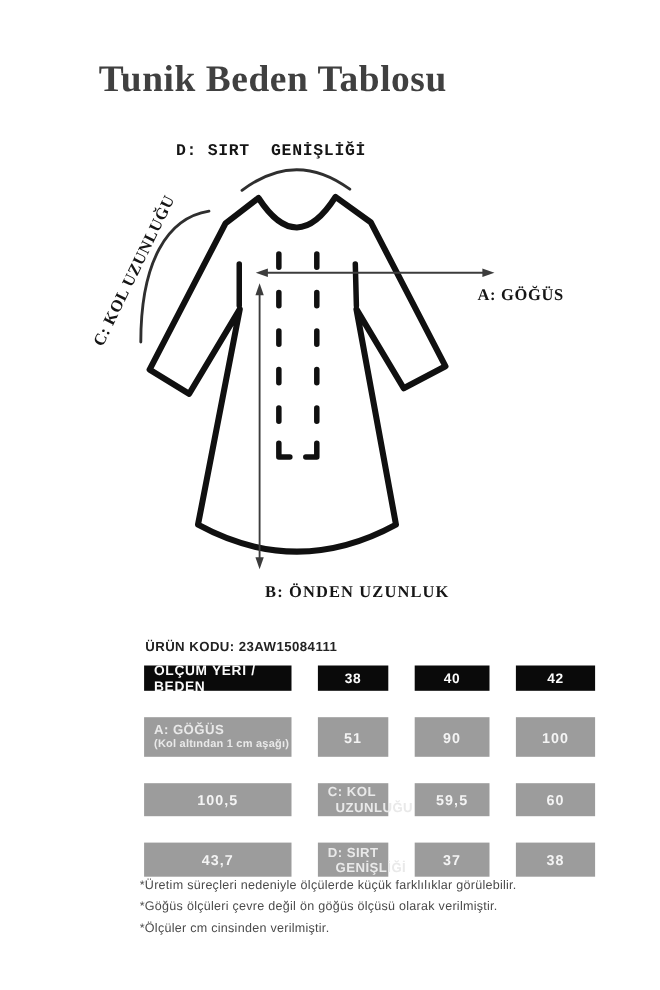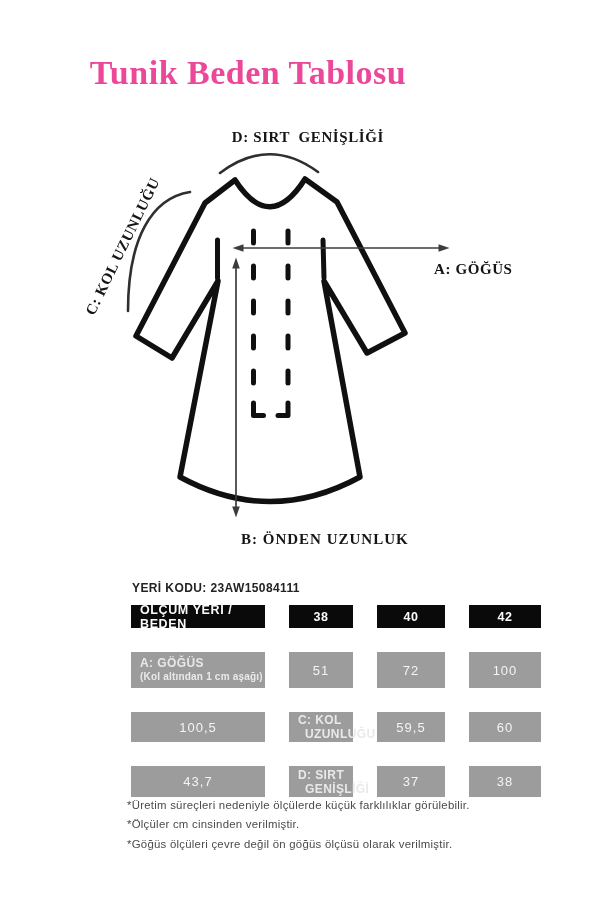--- a/index.html
+++ b/index.html
@@ -2,30 +2,30 @@
 <html><head>
 <meta charset="utf-8">
 <style>
   html,body{margin:0;padding:0;background:#ffffff;}
   body{width:600px;height:900px;position:relative;font-family:"Liberation Sans",sans-serif;overflow:hidden;}
   .abs{position:absolute;}
   
   .page-title{
     left:0;top:54px;width:496px;text-align:center;
     font-family:"Liberation Serif",serif;font-weight:700;font-size:34px;
-    color:#ec4899;letter-spacing:.5px;
+    color:#404040;letter-spacing:.5px;
   }
   
   .diagram-svg{left:0;top:0;width:600px;height:900px;pointer-events:none;}
   
   .diagram-label{
     font-family:"Liberation Serif",serif;font-weight:700;font-size:15px;
     color:#151515;letter-spacing:.6px;white-space:pre;
   }
-  .label-d{left:160px;top:129px;width:224px;text-align:right;}
+  .label-d{left:160px;top:129px;width:224px;text-align:left;font-family:Liberation Mono, monospace;}
   .label-a{left:434px;top:261px;}
   .label-b{left:241px;top:531px;letter-spacing:1px;}
   .label-c{
     left:44px;top:238px;width:158px;text-align:center;
     transform:rotate(-64deg);transform-origin:50% 50%;
   }
   
   .product-code{
     left:132px;top:581px;font-size:12px;font-weight:700;color:#232323;letter-spacing:.4px;
   }
@@ -35,21 +35,21 @@
     display:grid;
     grid-template-columns:134px 64px 68px 72px;
     grid-template-rows:23px 36px 30px 31px 35px;
     column-gap:3px;row-gap:2px;gap:24px;
   }
   .cell{display:flex;flex-direction:column;justify-content:center;}
   .cell.head{background:#0a0a0a;color:#fbfbfb;font-weight:700;font-size:12.5px;letter-spacing:.6px;}
   .cell.body{background:#9c9c9c;}
   .cell.label-col{align-items:flex-start;padding-left:9px;box-sizing:border-box;}
   .cell.num{align-items:center;text-align:left;}
-  .cell.body.num{color:#f4f4f4;font-weight:400;font-size:13px;letter-spacing:1px;}
+  .cell.body.num{color:#f4f4f4;font-weight:700;font-size:13px;letter-spacing:1px;}
   .row-label{color:#e9e9e9;font-weight:700;font-size:12px;letter-spacing:.4px;line-height:14px;}
   .row-label .l1{display:block;}
   .row-label .l2{display:block;padding-left:7px;}
   .row-label .l2.small{padding-left:0;font-size:10px;font-weight:700;letter-spacing:.2px;}
   
   .footnotes{left:127px;top:796px;font-size:11.4px;color:#4a4a4a;line-height:19.3px;letter-spacing:.25px;}
 </style>
 </head>
 <body>
 
@@ -82,35 +82,35 @@
     <polygon points="236,257.5 232.2,268.5 239.8,268.5" stroke="none"></polygon>
     <polygon points="236,517.5 232.2,506.5 239.8,506.5" stroke="none"></polygon>
   </g>
 </svg>
 
 <div class="abs diagram-label label-d">D: SIRT  GENİŞLİĞİ</div>
 <div class="abs diagram-label label-a">A: GÖĞÜS</div>
 <div class="abs diagram-label label-b">B: ÖNDEN UZUNLUK</div>
 <div class="abs diagram-label label-c">C: KOL UZUNLUĞU</div>
 
-<div class="abs product-code">YERİ KODU: 23AW15084111</div>
+<div class="abs product-code">ÜRÜN KODU: 23AW15084111</div>
 
 <div class="abs size-table">
 
   <div class="cell head label-col">ÖLÇÜM YERİ / BEDEN</div>
   <div class="cell head num">38</div>
   <div class="cell head num">40</div>
   <div class="cell head num">42</div>
 
   <div class="cell body label-col row-label">
     <span class="l1">A: GÖĞÜS</span>
     <span class="l2 small">(Kol altından 1 cm aşağı)</span>
   </div>
   <div class="cell body num">51</div>
-  <div class="cell body num">72</div>
+  <div class="cell body num">90</div>
 
   <div class="cell body num">100</div>
   <div class="cell body num">100,5</div>
 
   <div class="cell body label-col row-label">
     <span class="l1">C: KOL</span>
     <span class="l2">UZUNLUĞU</span>
   </div>
   <div class="cell body num">59,5</div>
   <div class="cell body num">60</div>
@@ -119,15 +119,15 @@
   <div class="cell body label-col row-label">
     <span class="l1">D: SIRT</span>
     <span class="l2">GENİŞLİĞİ</span>
   </div>
   <div class="cell body num">37</div>
   <div class="cell body num">38</div>
 </div>
 
 <div class="abs footnotes">
   <div>*Üretim süreçleri nedeniyle ölçülerde küçük farklılıklar görülebilir.</div>
+  <div>*Göğüs ölçüleri çevre değil ön göğüs ölçüsü olarak verilmiştir.</div>
   <div>*Ölçüler cm cinsinden verilmiştir.</div>
-  <div>*Göğüs ölçüleri çevre değil ön göğüs ölçüsü olarak verilmiştir.</div>
 </div>
 
 </body></html>

